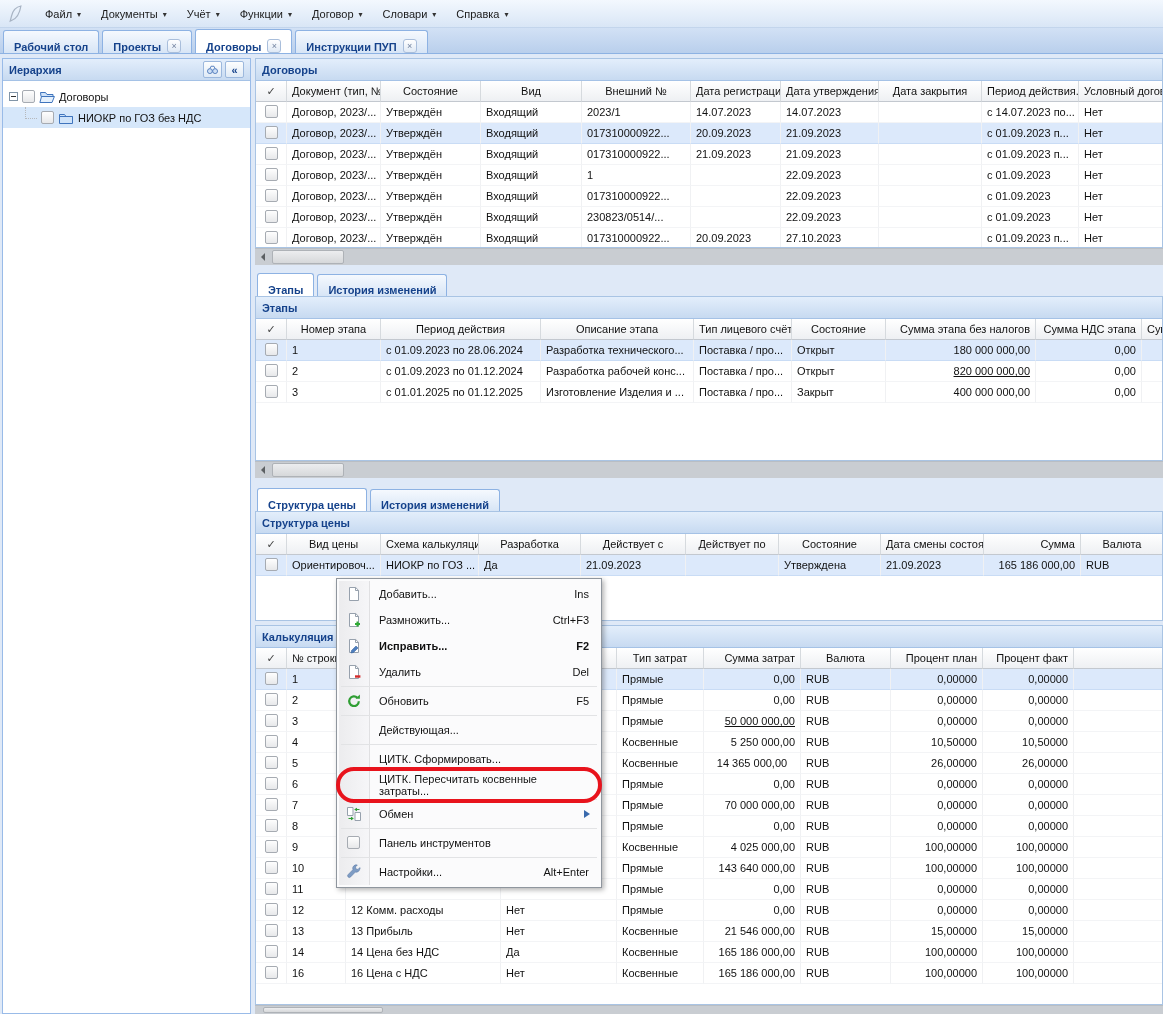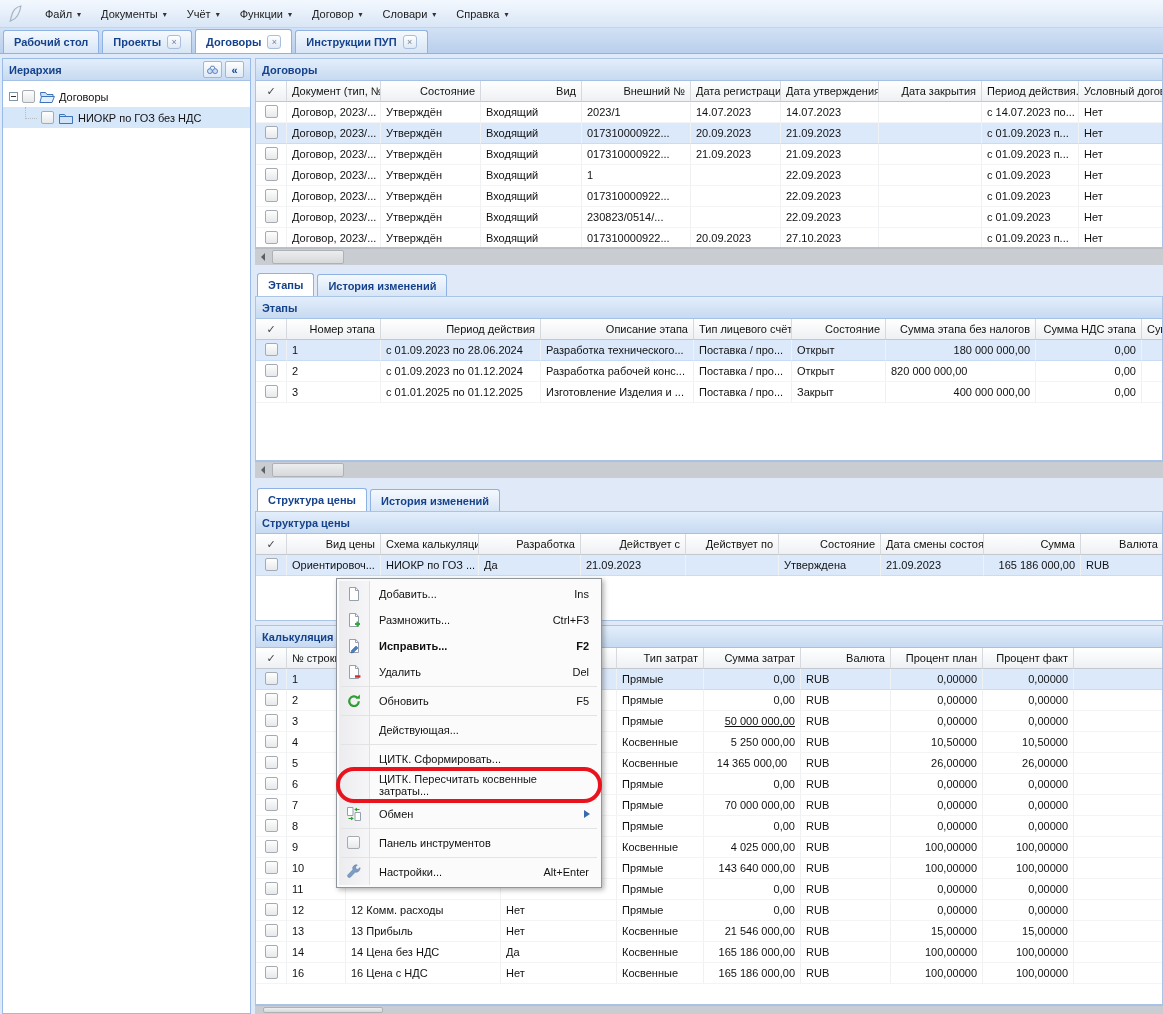--- a/index.html
+++ b/index.html
@@ -13,21 +13,21 @@
   .logo { width:22px; height:24px; display:flex; align-items:center; justify-content:center; margin-right:8px; }
   .menubar-item { padding:4px 10px; color:#1a1a1a; cursor:default; }
   .menubar-item::after { content:"▾"; font-size:8px; color:#333; margin-left:5px; position:relative; top:-1px; }
 
   
   .tabstrip { position:absolute; top:28px; left:0; right:0; height:26px;
               background:linear-gradient(#d2e1f5,#b9cfec); border-bottom:1px solid #8db2e3;
               display:flex; align-items:flex-end; padding-left:3px; }
   .tab { height:23px; border:1px solid #8db2e3; border-bottom:none; border-radius:3px 3px 0 0;
          background:linear-gradient(#f5f9fe,#d7e5f6); color:#15428b; font-weight:bold;
-         padding:0 10px; margin-right:3px; display:flex; align-items:center; gap:6px; white-space:nowrap; }
+         padding:0 10px; margin-right:3px; display:flex; align-items:flex-end; gap:6px; white-space:nowrap; }
   .tab.active { background:#fff; height:24px; }
   .tab-close { width:14px; height:14px; border:1px solid #a9bedb; border-radius:3px;
                background:linear-gradient(#ffffff,#dfe9f5); color:#71829f; font-size:9px;
                line-height:12px; text-align:center; font-weight:normal; }
   .tab-close::before { content:"×"; }
 
   
   .sidebar { position:absolute; left:2px; top:58px; width:249px; bottom:0;
              background:#fff; border:1px solid #99bbe8; }
   .panel-header { height:22px; background:linear-gradient(#e3eefb,#c7daf1);
@@ -56,21 +56,21 @@
   .panel { position:absolute; left:0; right:0; background:#fff;
            border:1px solid #a9c4e4; overflow:hidden; }
   .subtabs { position:absolute; left:0; height:24px; display:flex; align-items:flex-end; padding-left:2px; }
   .subtabs .tab { height:22px; }
   .subtabs .tab.active { height:23px; }
 
   
   table { border-collapse:separate; border-spacing:0; table-layout:fixed; width:908px; }
   th { height:21px; background:linear-gradient(#ffffff,#eef0f3);
        border-right:1px solid #d6dade; border-bottom:1px solid #c3c8cf;
-       font-weight:normal; text-align:right; padding:0 5px; overflow:hidden; white-space:nowrap; }
+       font-weight:normal; text-align:center; padding:0 5px; overflow:hidden; white-space:nowrap; }
   td { height:21px; border-right:1px solid #f0f1f3; border-bottom:1px solid #f3f4f6;
        padding:0 5px; overflow:hidden; white-space:nowrap; background:#fff; }
   tr.sel td { background:#dce9fb; border-bottom-color:#c9dcf5; }
   th.check-col, td.check-col { text-align:center; padding:0; }
   th.check-col { color:#444; }
 
   
   .hscroll { position:absolute; left:0; right:0; height:17px; background:#c9cdd2; border-top:1px solid #b9bec4; }
   .hs-arrow { position:absolute; left:0; top:0; width:16px; height:100%; display:flex; align-items:center; justify-content:center; }
   .hs-arrow::before { content:""; border:4px solid transparent; border-right-color:#5c6063; position:relative; left:-2px; }
@@ -349,21 +349,21 @@
             <td style="text-align: right;">0,00</td>
             <td></td>
           </tr>
           <tr>
             <td class="check-col"><span class="cb"></span></td>
             <td>2</td>
             <td>с 01.09.2023 по 01.12.2024</td>
             <td>Разработка рабочей конс...</td>
             <td>Поставка / про...</td>
             <td>Открыт</td>
-            <td style="text-align: left;">820 000 000,00</td>
+            <td style="text-align: right; text-decoration: underline;">820 000 000,00</td>
             <td style="text-align: right;">0,00</td>
             <td></td>
           </tr>
           <tr>
             <td class="check-col"><span class="cb"></span></td>
             <td>3</td>
             <td>с 01.01.2025 по 01.12.2025</td>
             <td>Изготовление Изделия и ...</td>
             <td>Поставка / про...</td>
             <td>Закрыт</td>

